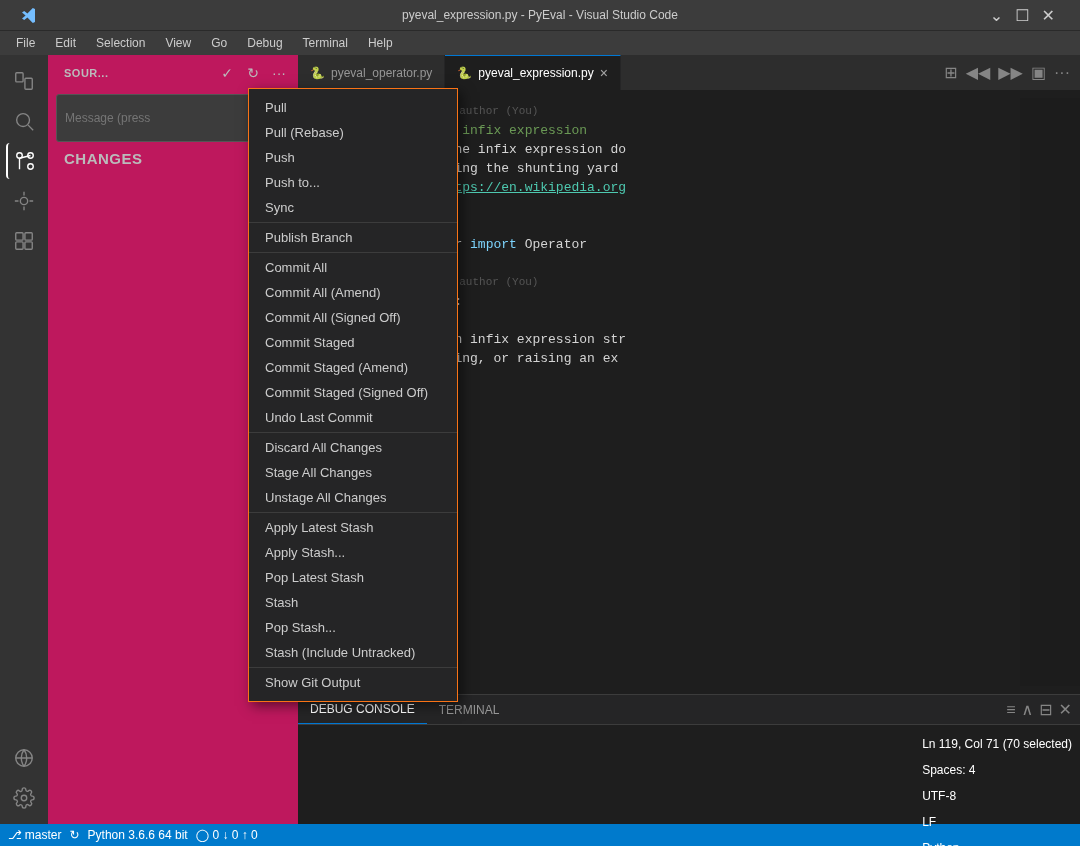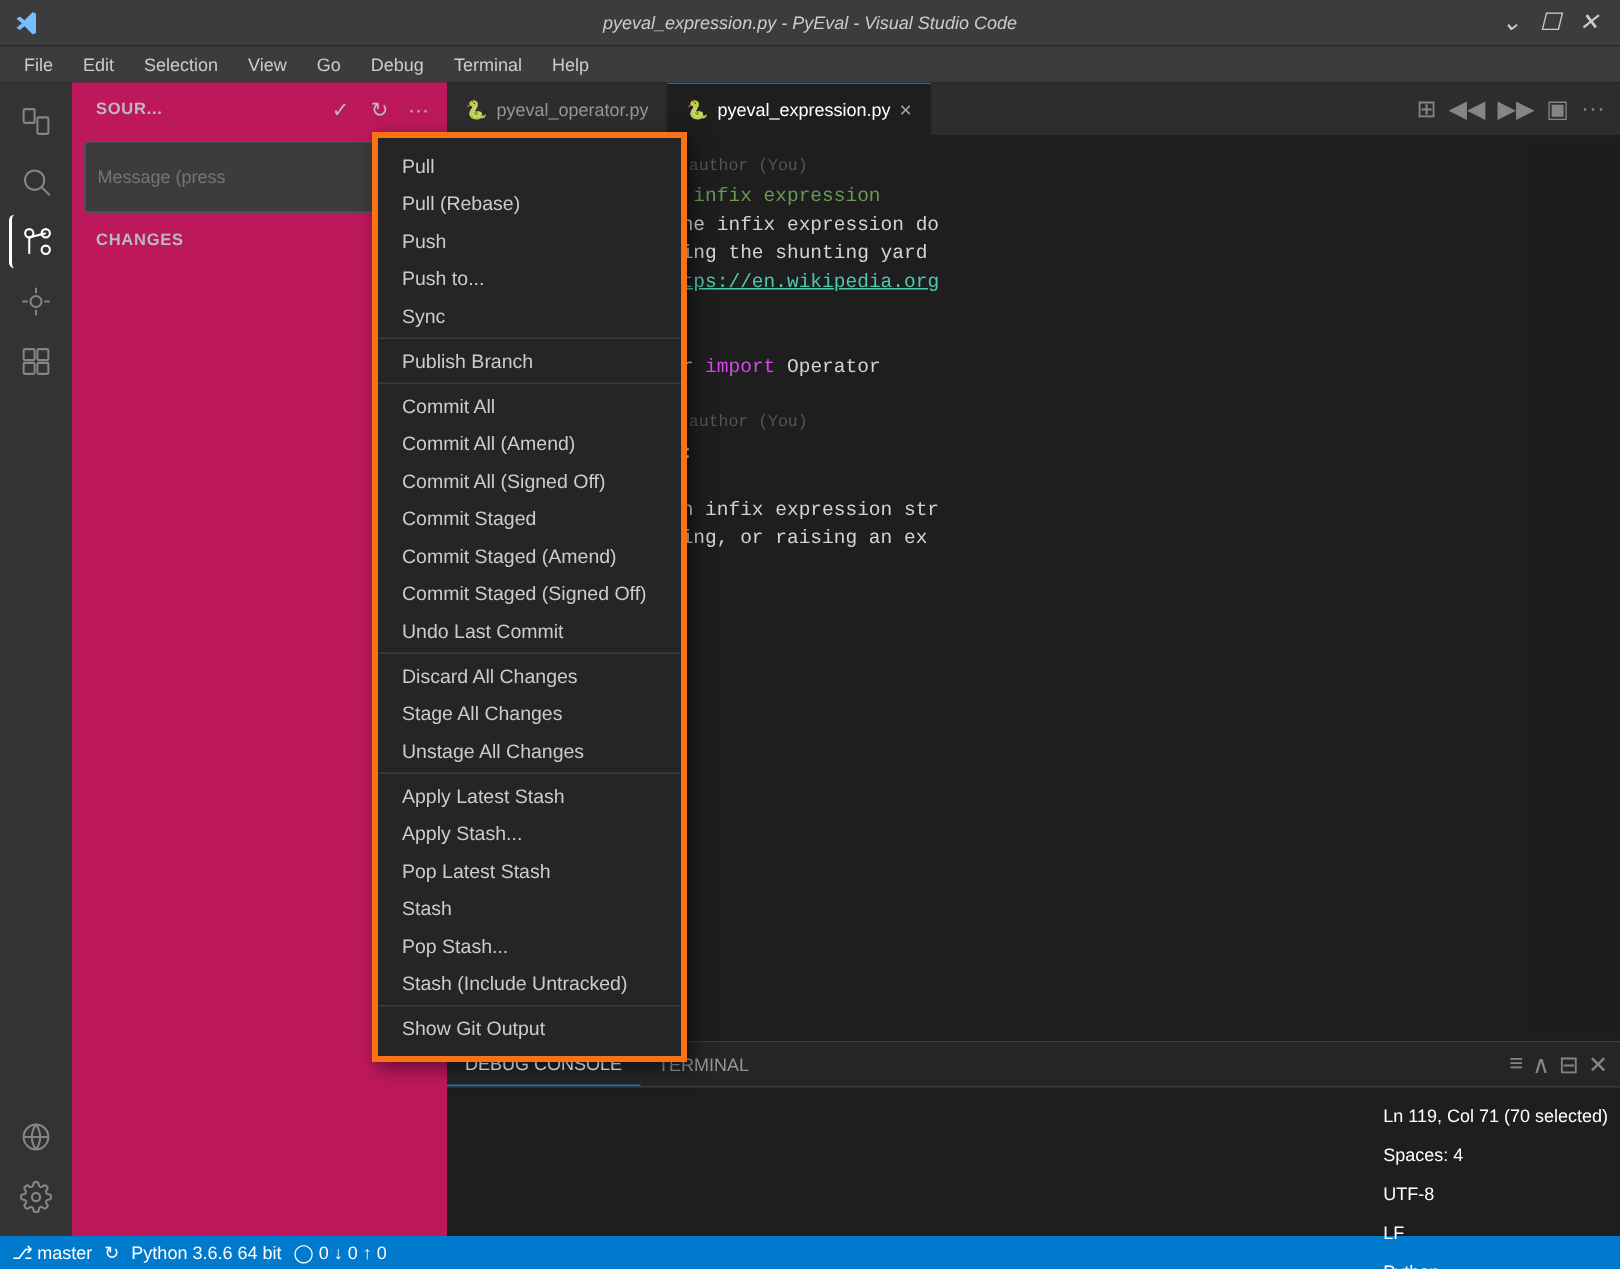--- a/index.html
+++ b/index.html
@@ -13,23 +13,22 @@
       position: relative;
     }
 
     
     #title-bar {
       height: 30px;
       background: #3c3c3c;
       display: flex;
       align-items: center;
       justify-content: space-between;
-      padding: 0 10px;
+      padding: 0 21px;
       user-select: none;
-      font-style: italic;
     }
     #title-bar .title-left {
       display: flex;
       align-items: center;
       gap: 8px;
     }
     #title-bar .title-text {
       font-size: 12px;
       color: #ccc;
       position: absolute;
@@ -143,21 +142,21 @@
       color: #ccc;
       font-size: 12px;
       outline: none;
       width: calc(100% - 16px);
     }
 
     #changes-section {
       padding: 4px 16px;
     }
     #changes-label {
-      font-size: 11px;
+      font-size: 15px;
       font-weight: bold;
       color: #bbb;
       letter-spacing: 0.5px;
     }
 
     
     #editor-area {
       flex: 1;
       display: flex;
       flex-direction: column;
@@ -220,21 +219,21 @@
       font-size: 13px;
       line-height: 19px;
       padding: 0 16px;
       white-space: pre;
     }
     .blame-line {
       color: #555;
       font-size: 11px;
     }
     .code-comment { color: #6a9955; }
-    .code-keyword { color: #d946ef; }
+    .code-keyword { color: #7dd3fc; }
     .code-class { color: #4ec9b0; }
     .code-link { color: #4ec9b0; text-decoration: underline; }
     .code-normal { color: #d4d4d4; }
 
     
     #terminal-panel {
       height: 130px;
       background: #1e1e1e;
       border-top: 1px solid #3c3c3c;
       display: flex;
@@ -303,21 +302,21 @@
       opacity: 0.6;
     }
 
     
     #dropdown-menu {
       position: absolute;
       top: 88px;
       left: 248px;
       width: 210px;
       background: #252526;
-      border: 4px solid #f97316;
+      border: 1px solid #f97316;
       box-shadow: 4px 4px 12px rgba(0,0,0,0.5);
       z-index: 100;
       font-size: 13px;
       padding: 4px 0;
     }
     .menu-section {
       padding: 2px 0;
     }
     .menu-section + .menu-section {
       border-top: 1px solid #3c3c3c;

